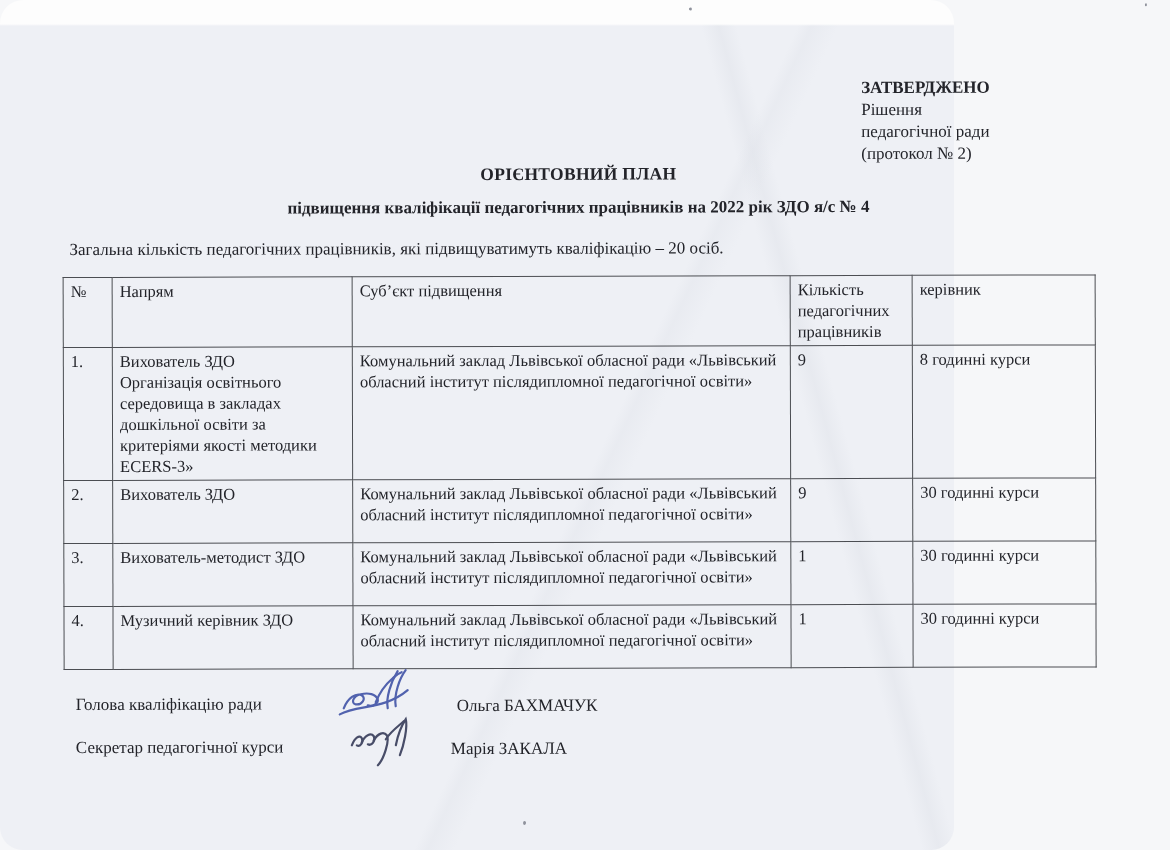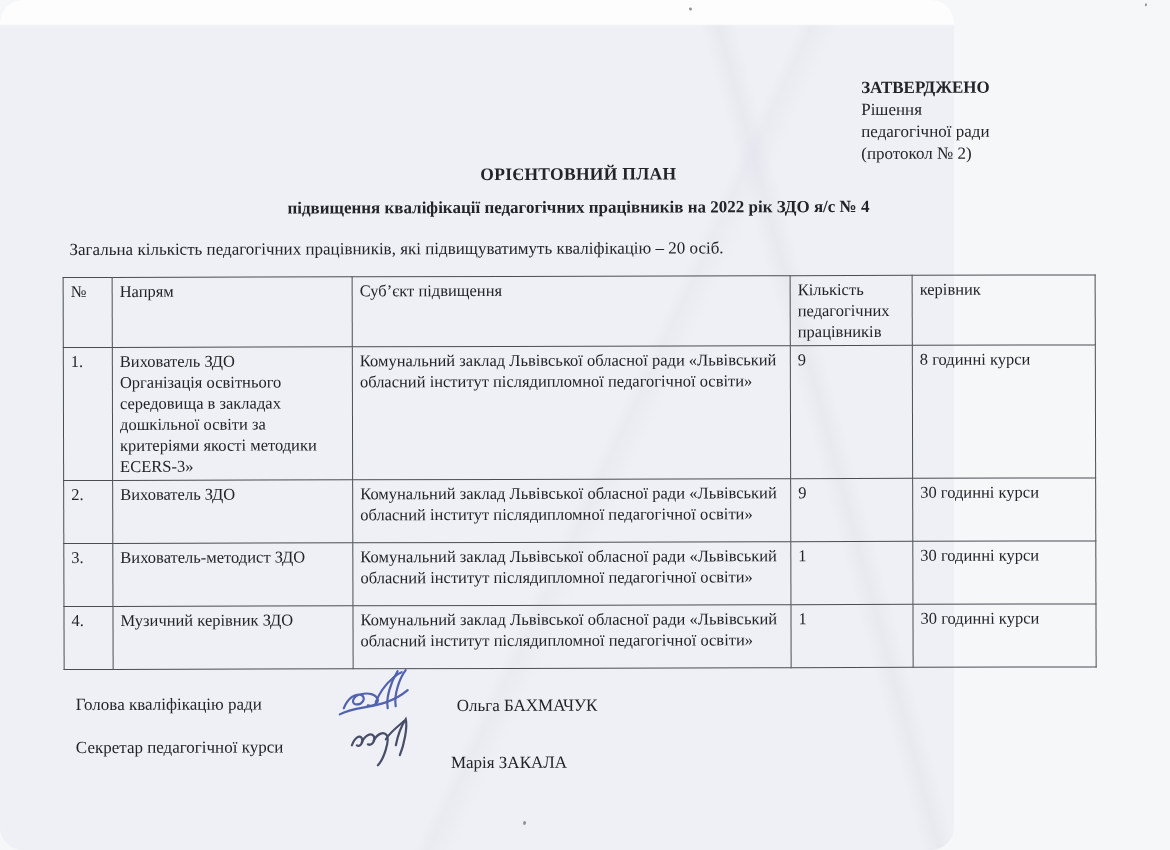--- a/index.html
+++ b/index.html
@@ -97,21 +97,21 @@
   table.plan tr.row-1 td { height: 120px; }
   table.plan tr.row-n td { height: 56px; }
   .cell-pre { white-space: pre-line; margin-top: 32px; }
 
   .sig-row { position: absolute; font-size: 17px; }
   .sig-row .role { position: absolute; left: 0; top: 0; white-space: nowrap; }
   .sig-row .name { position: absolute; white-space: nowrap; }
   #sig-row-1 { left: 75px; top: 694px; }
   #sig-row-1 .name { left: 372px; top: 2px; margin-left: 9px; }
   #sig-row-2 { left: 75px; top: 737px; }
-  #sig-row-2 .name { left: 375px; top: 16px; }
+  #sig-row-2 .name { left: 375px; top: 2px; }
   .signature-svg { position: absolute; }
   #signature-1 { left: 335px; top: 668px; }
   #signature-2 { left: 345px; top: 715px; }
 </style>
 </head>
 <body>
 
 <div class="scan">
   <div class="content">
 

